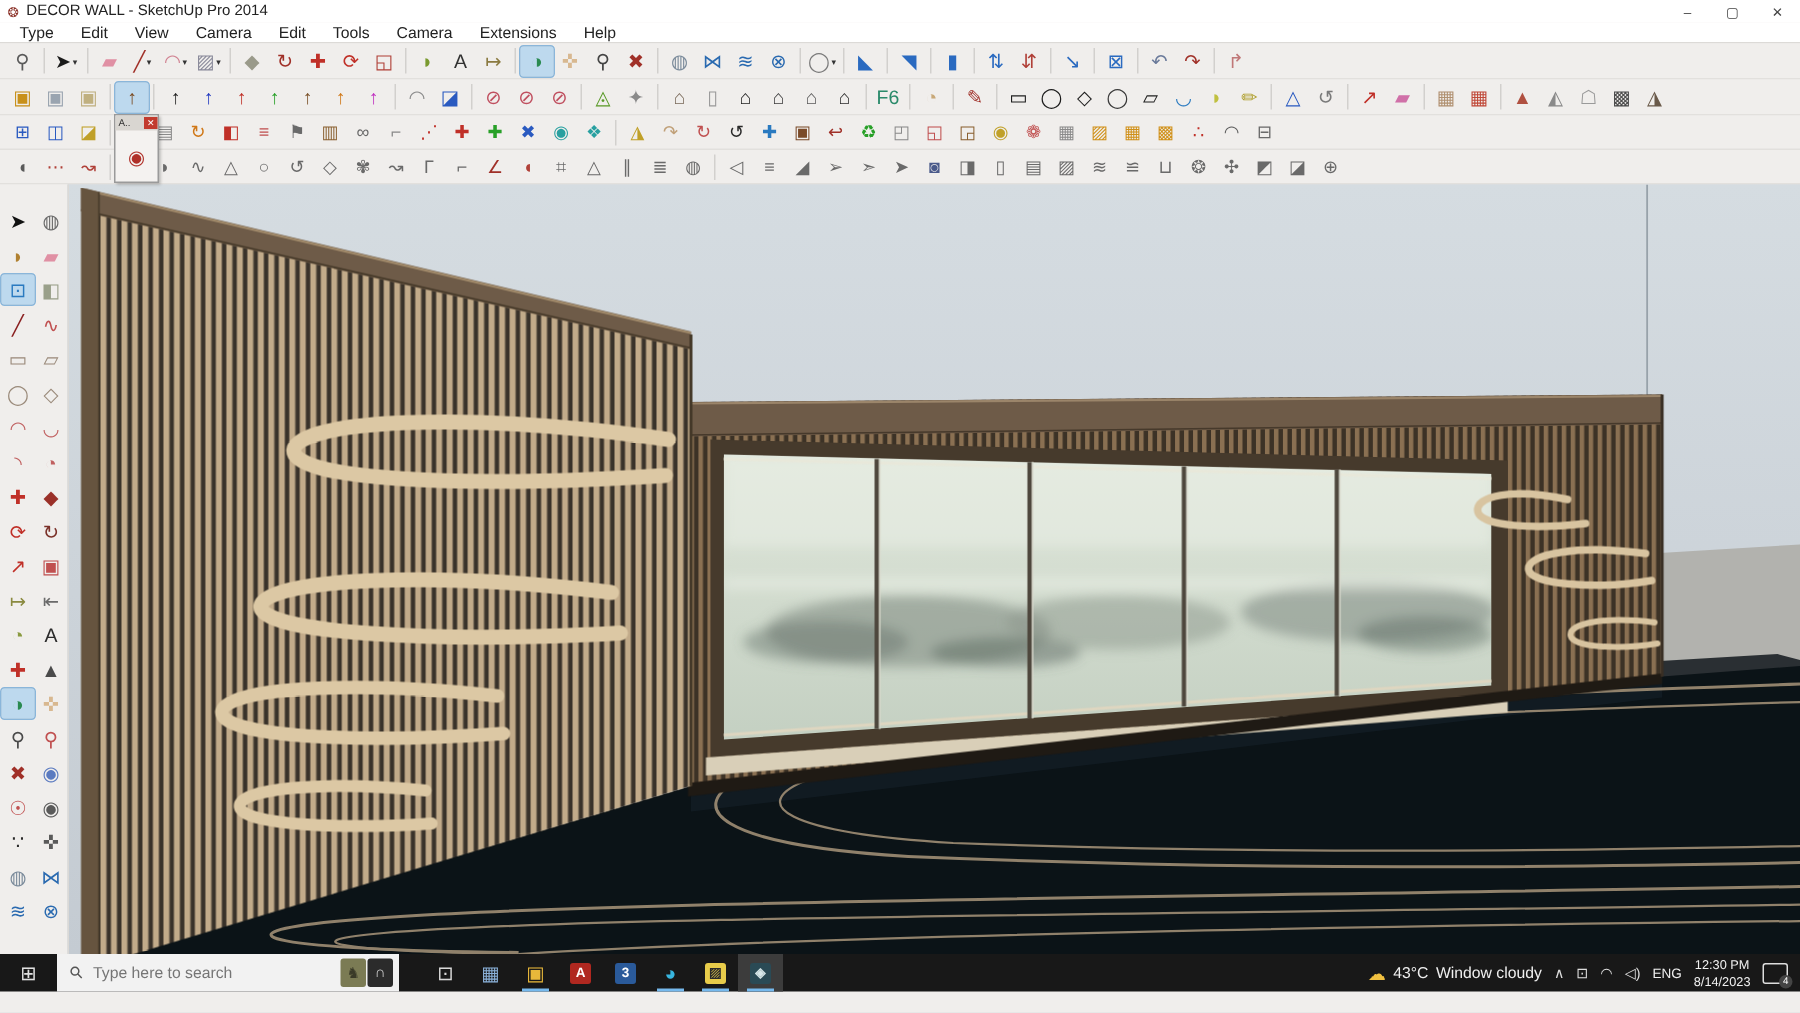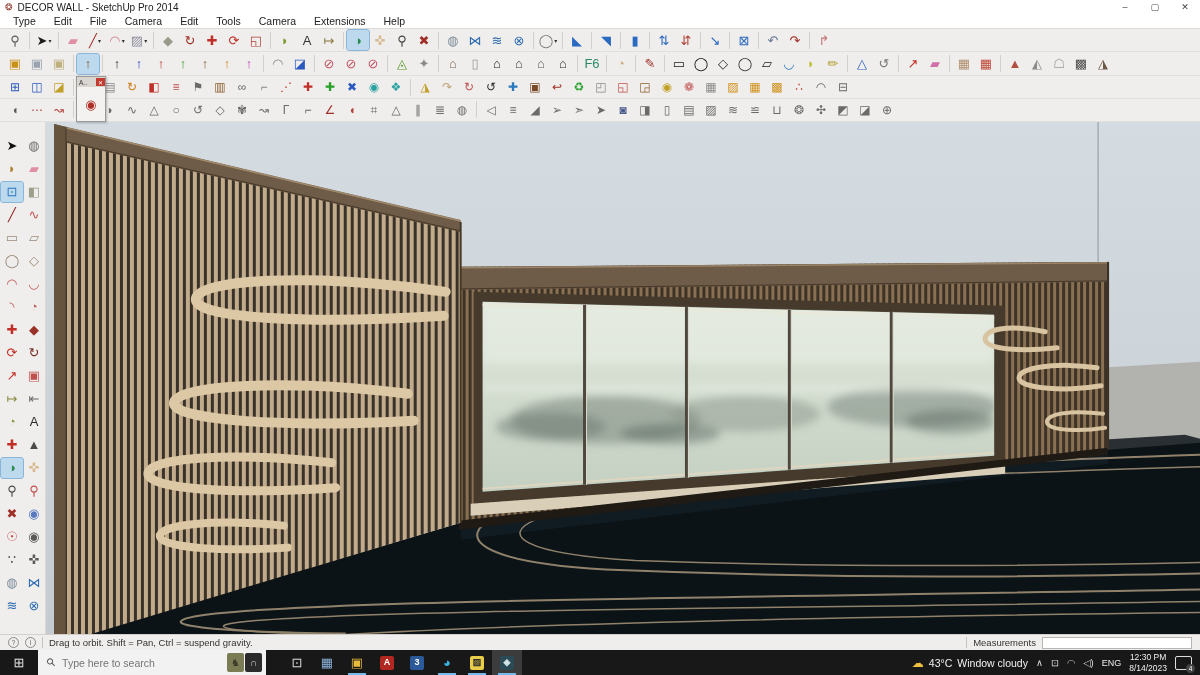--- a/index.html
+++ b/index.html
@@ -83,21 +83,21 @@
     <div class="wincontrols">
       <span class="wbtn">–</span>
       <span class="wbtn">▢</span>
       <span class="wbtn">✕</span>
     </div>
   </div>
 
   <div class="menubar">
       <div class="menu-item">Type</div>
       <div class="menu-item">Edit</div>
-      <div class="menu-item">File</div>
+      <div class="menu-item">View</div>
       <div class="menu-item">Camera</div>
       <div class="menu-item">Edit</div>
       <div class="menu-item">Tools</div>
       <div class="menu-item">Camera</div>
       <div class="menu-item">Extensions</div>
       <div class="menu-item">Help</div>
     </div>
 
   <div class="tbrow" id="row1">
       <div class="icb">
@@ -855,31 +855,20 @@
             <path d="M400,170 C260,150 152,158 150,177 C148,196 255,203 398,194" stroke-width="10"></path>
             <path d="M362,272 C242,257 130,263 128,281 C126,299 245,306 368,299" stroke-width="10"></path>
             <path d="M286,341 C186,330 102,336 102,352 C102,368 192,373 290,366" stroke-width="9"></path>
             <path d="M238,404 C168,397 112,403 114,415 C116,427 182,430 242,426" stroke-width="8"></path>
           </g>
         </g>
       </svg>
     </div>
   </div>
 
-  <div class="statusbar">
-    <span class="circ">?</span>
-    <span class="circ">i</span>
-    <span class="msep"></span>
-    <span>Drag to orbit. Shift = Pan, Ctrl = suspend gravity.</span>
-    <div class="measure-wrap">
-      <span class="msep"></span>
-      <span>Measurements</span>
-      <input class="measure-input" value="" style="">
-    </div>
-  </div>
 
   <div class="taskbar">
     <div class="start">⊞</div>
     <div class="searchbox">
       <span class="mag">⚲</span>
       <input placeholder="Type here to search" style="">
       <div class="thumbs">
         <span class="thumb t1">♞</span>
         <span class="thumb t2">∩</span>
       </div>

